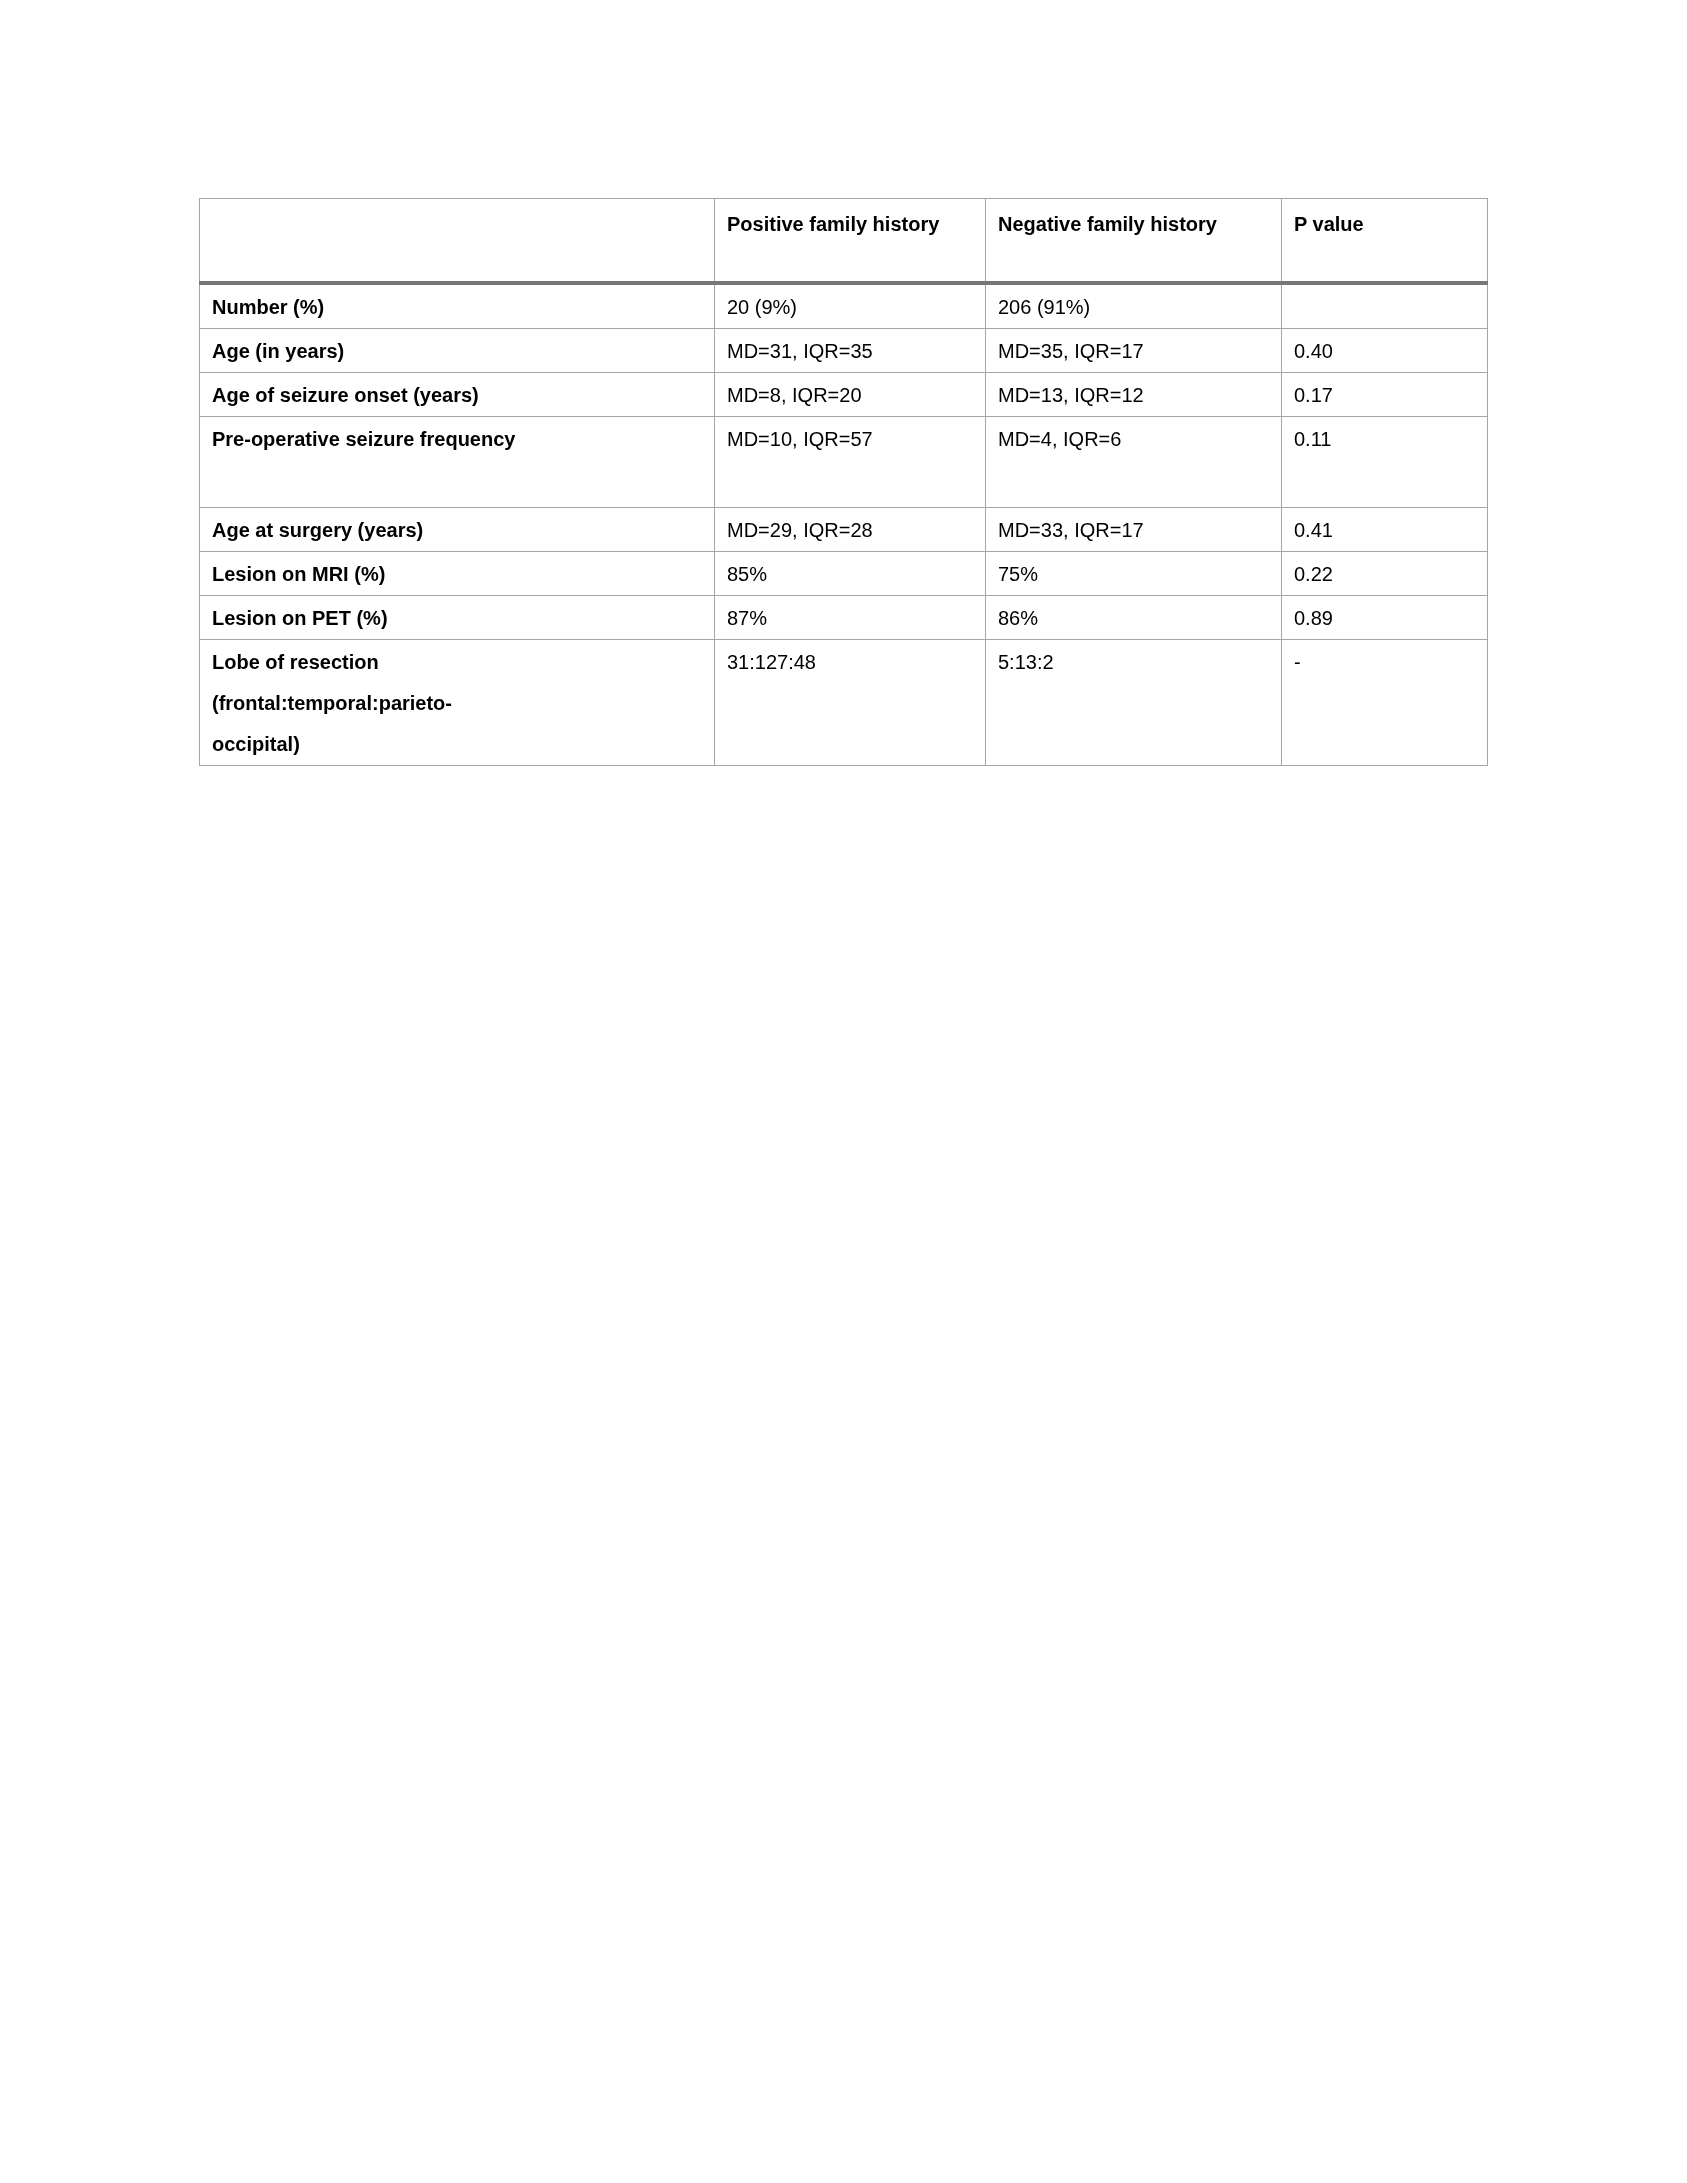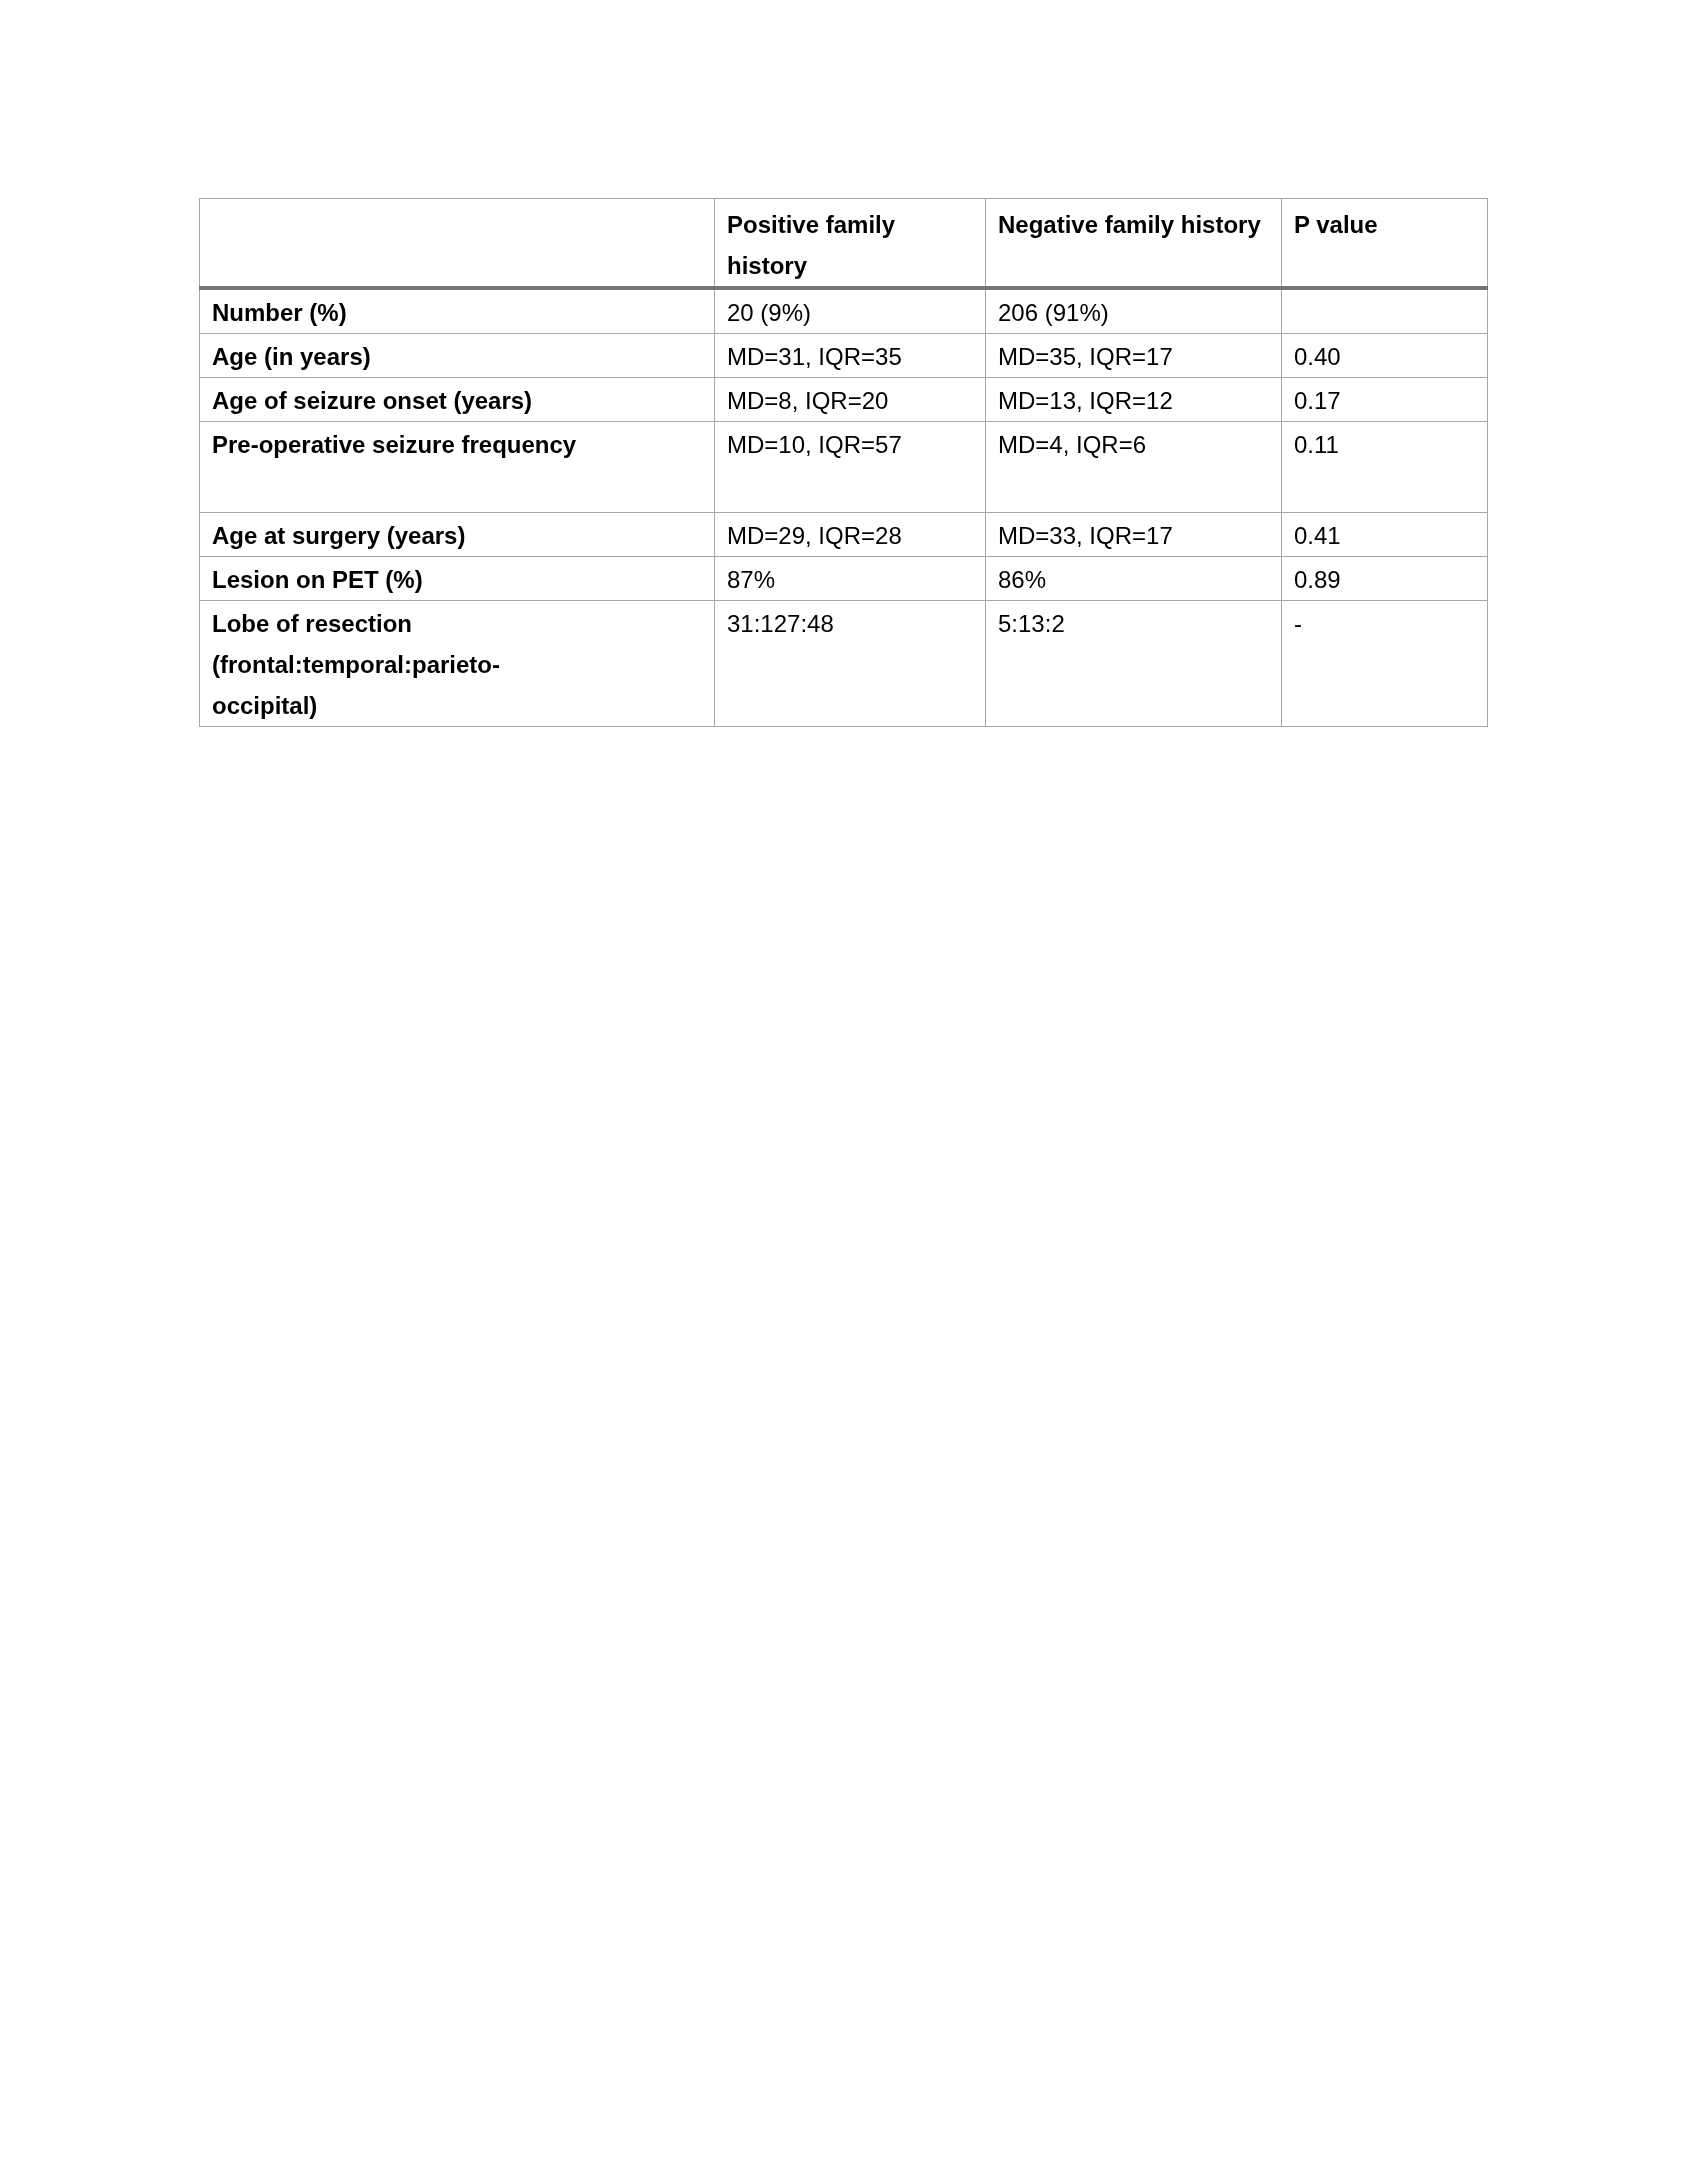--- a/index.html
+++ b/index.html
@@ -22,21 +22,21 @@
     border-collapse: collapse;
     table-layout: fixed;
     background: #ffffff;
   }
   .doc-table th,
   .doc-table td {
     border: 1.3px solid #a6a6a6;
     vertical-align: top;
     text-align: left;
     padding: 2px 9.3px 0 12px;
-    font-size: 24px;
+    font-size: 20px;
     line-height: 41px;
     white-space: pre-line;
     overflow: hidden;
   }
   .doc-table thead th {
     font-weight: bold;
     border-bottom: 4.6px solid #767676;
     padding-top: 5.3px;
   }
   .doc-table td.label-cell {
@@ -91,20 +91,26 @@
       <td>MD=4, IQR=6</td>
       <td>0.11</td>
     </tr>
     <tr class="r-std">
       <td class="label-cell">Age at surgery (years)</td>
       <td>MD=29, IQR=28</td>
       <td>MD=33, IQR=17</td>
       <td>0.41</td>
     </tr>
     <tr class="r-std">
+      <td class="label-cell">Lesion on MRI (%)</td>
+      <td>85%</td>
+      <td>75%</td>
+      <td>0.22</td>
+    </tr>
+    <tr class="r-std">
       <td class="label-cell">Lesion on PET (%)</td>
       <td>87%</td>
       <td>86%</td>
       <td>0.89</td>
     </tr>
     <tr class="r-lobe">
       <td class="label-cell">Lobe of resection
 (frontal:temporal:parieto-
 occipital)</td>
       <td>31:127:48</td>

